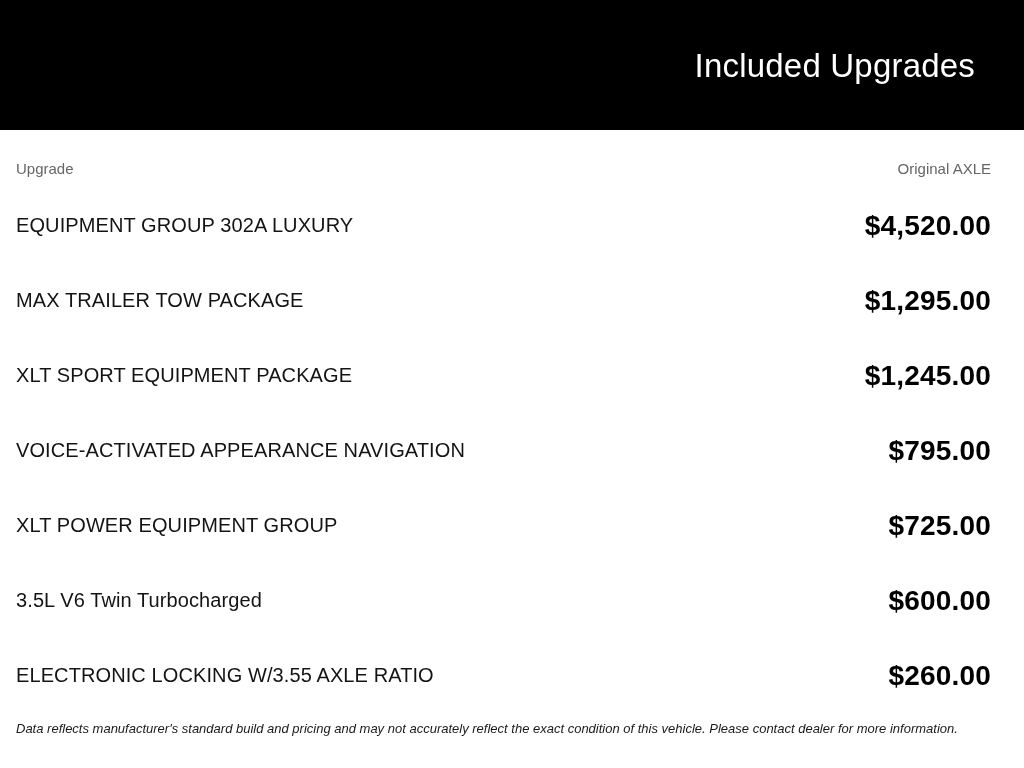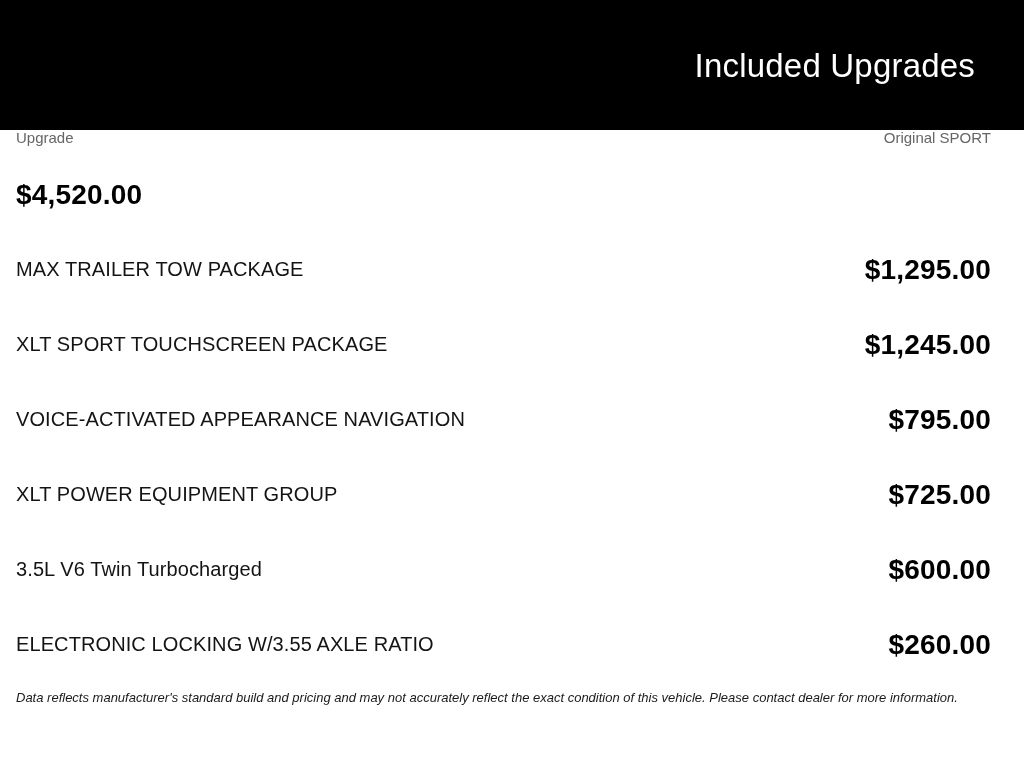--- a/index.html
+++ b/index.html
@@ -31,20 +31,21 @@
     letter-spacing: 0.2px;
     line-height: 1;
   }
   .content {
     padding: 0 33px 0 16px;
   }
   .thead {
     display: flex;
     justify-content: space-between;
     align-items: baseline;
+    padding-top: 31px;
     line-height: 1;
   }
   .col-label {
     font-size: 15px;
     color: #666666;
     font-weight: 400;
   }
   .rows {
     margin-top: 12px;
   }
@@ -80,36 +81,37 @@
 <div class="page">
 
   <div class="header-bar">
     <div class="header-title">Included Upgrades</div>
   </div>
 
   <div class="content">
 
     <div class="thead">
       <div class="col-label">Upgrade</div>
-      <div class="col-label">Original SPORT</div>
+      <div class="col-label">Original AXLE</div>
     </div>
 
     <div class="rows">
 
       <div class="row">
+        <div class="upgrade-name">EQUIPMENT GROUP 302A LUXURY</div>
         <div class="upgrade-price">$4,520.00</div>
       </div>
 
       <div class="row">
         <div class="upgrade-name">MAX TRAILER TOW PACKAGE</div>
         <div class="upgrade-price">$1,295.00</div>
       </div>
 
       <div class="row">
-        <div class="upgrade-name">XLT SPORT TOUCHSCREEN PACKAGE</div>
+        <div class="upgrade-name">XLT SPORT EQUIPMENT PACKAGE</div>
         <div class="upgrade-price">$1,245.00</div>
       </div>
 
       <div class="row">
         <div class="upgrade-name">VOICE-ACTIVATED APPEARANCE NAVIGATION</div>
         <div class="upgrade-price">$795.00</div>
       </div>
 
       <div class="row">
         <div class="upgrade-name">XLT POWER EQUIPMENT GROUP</div>

